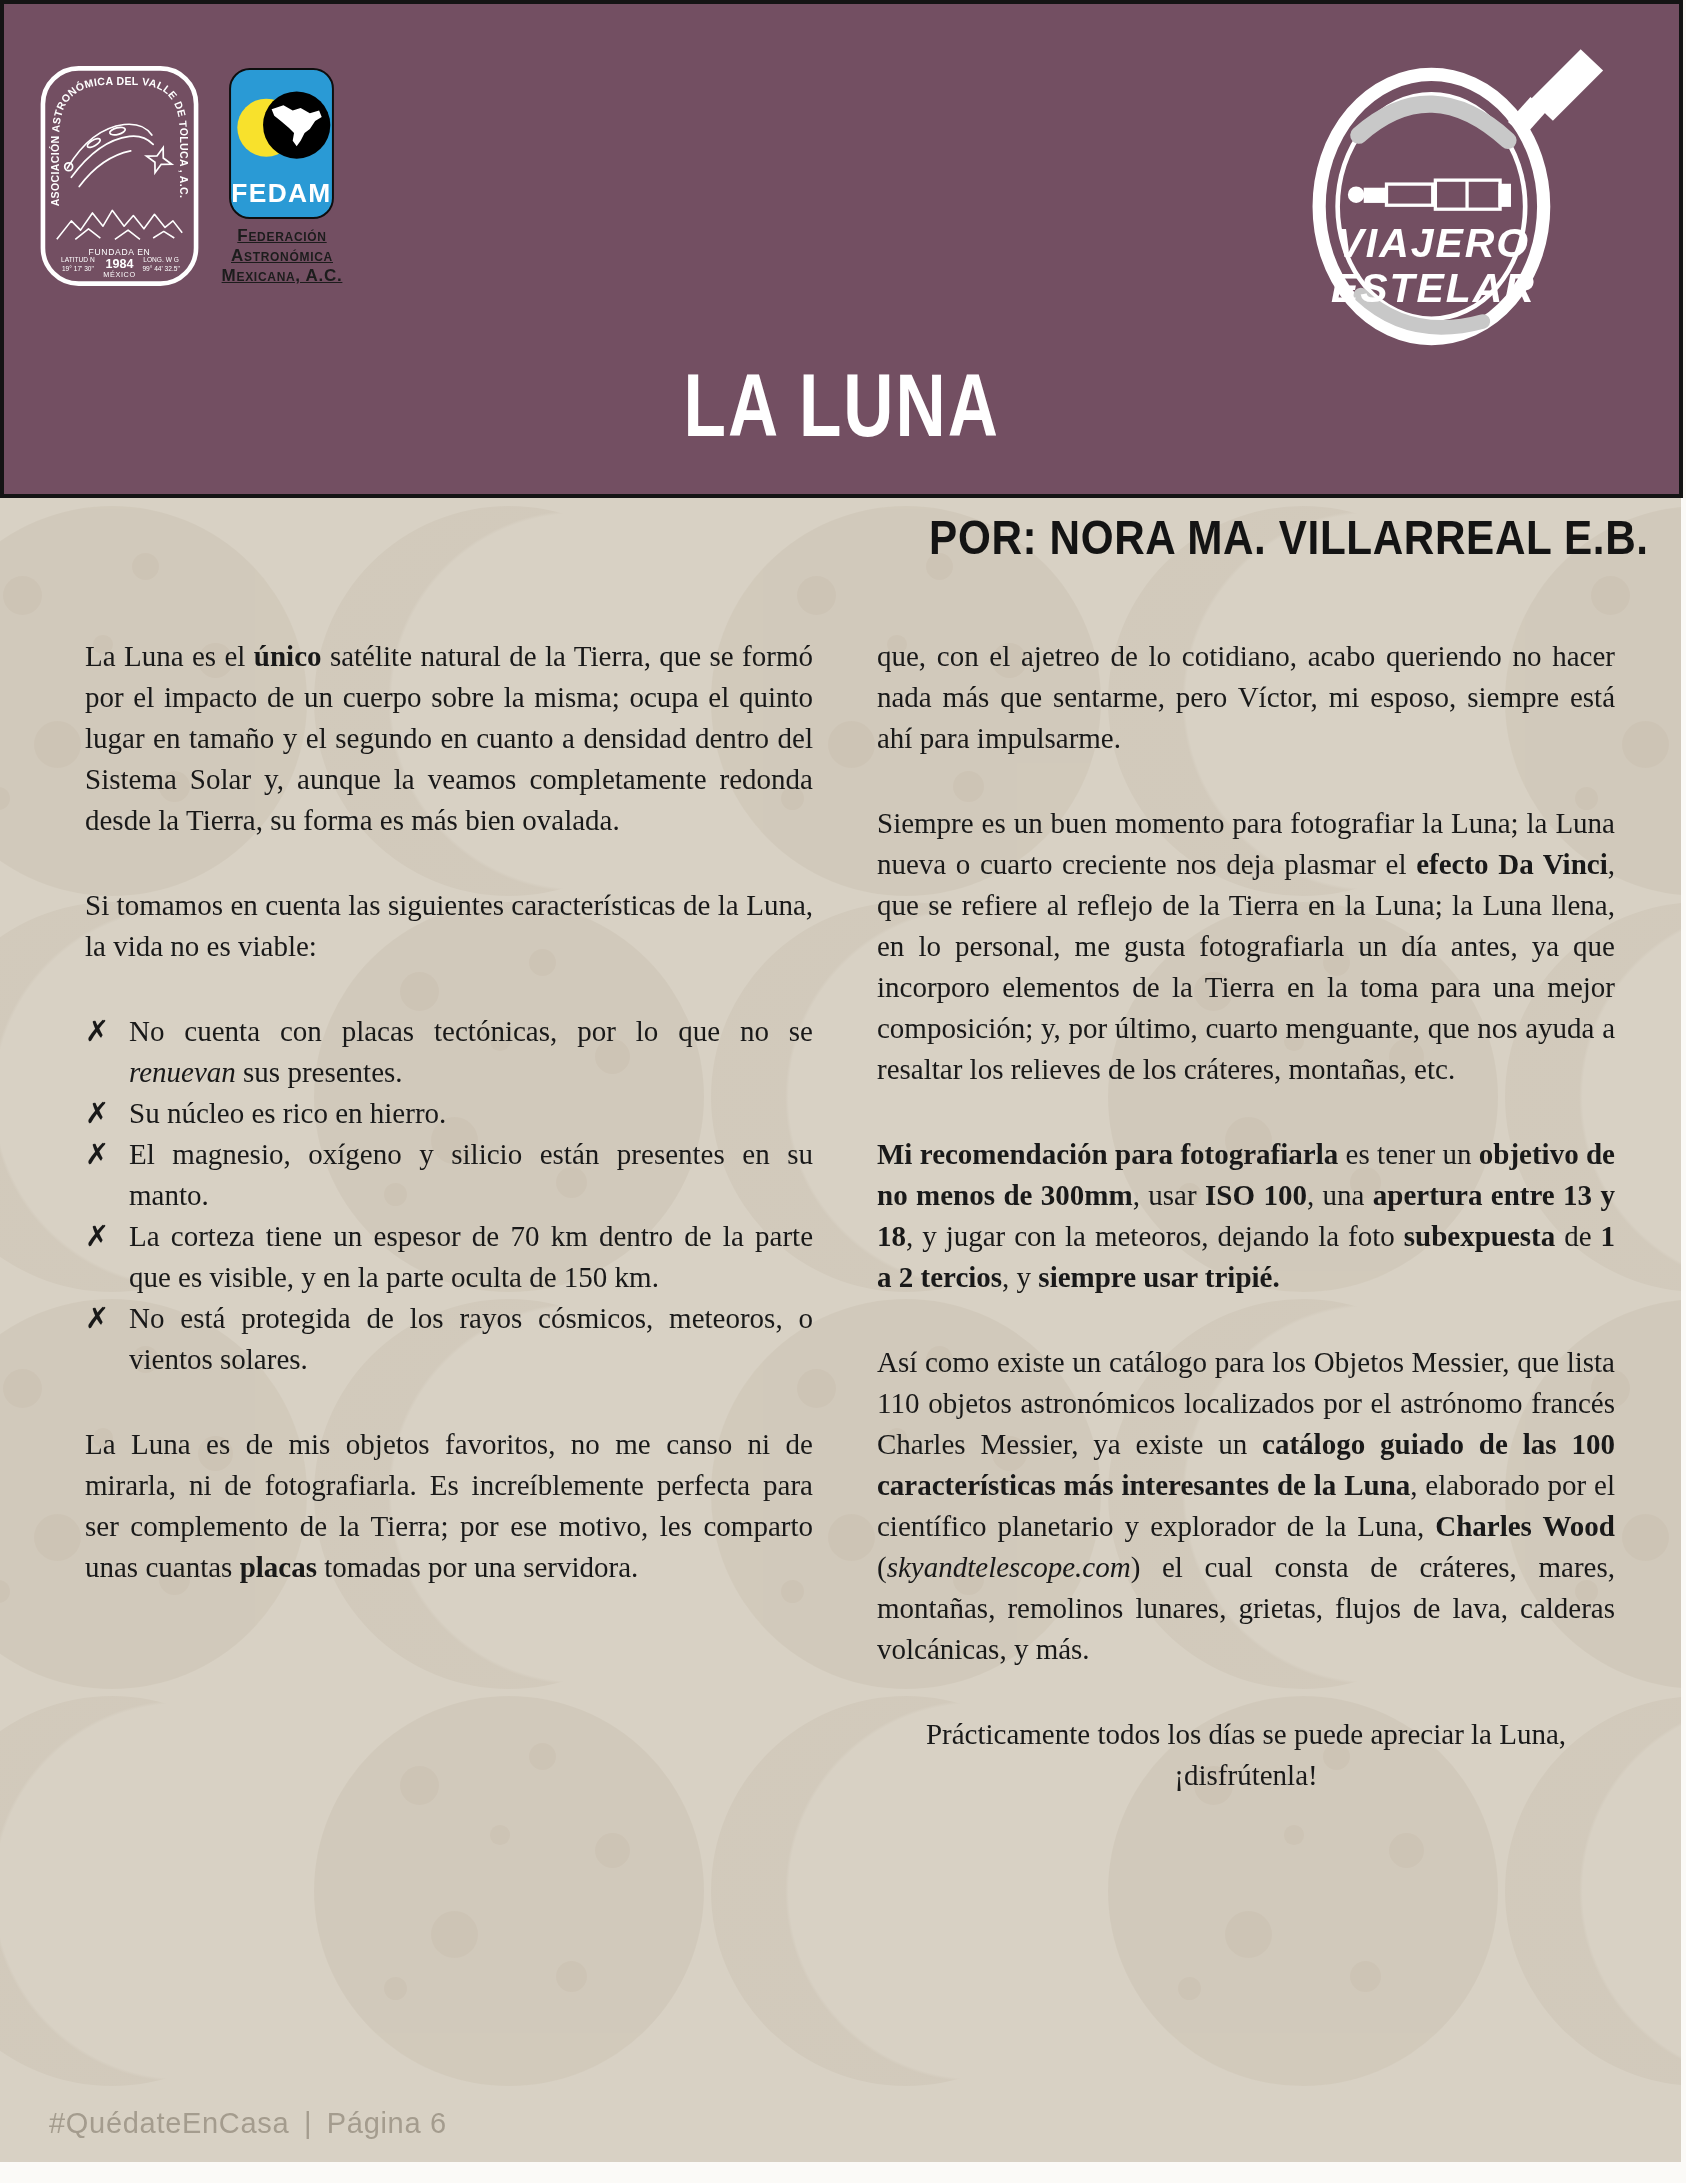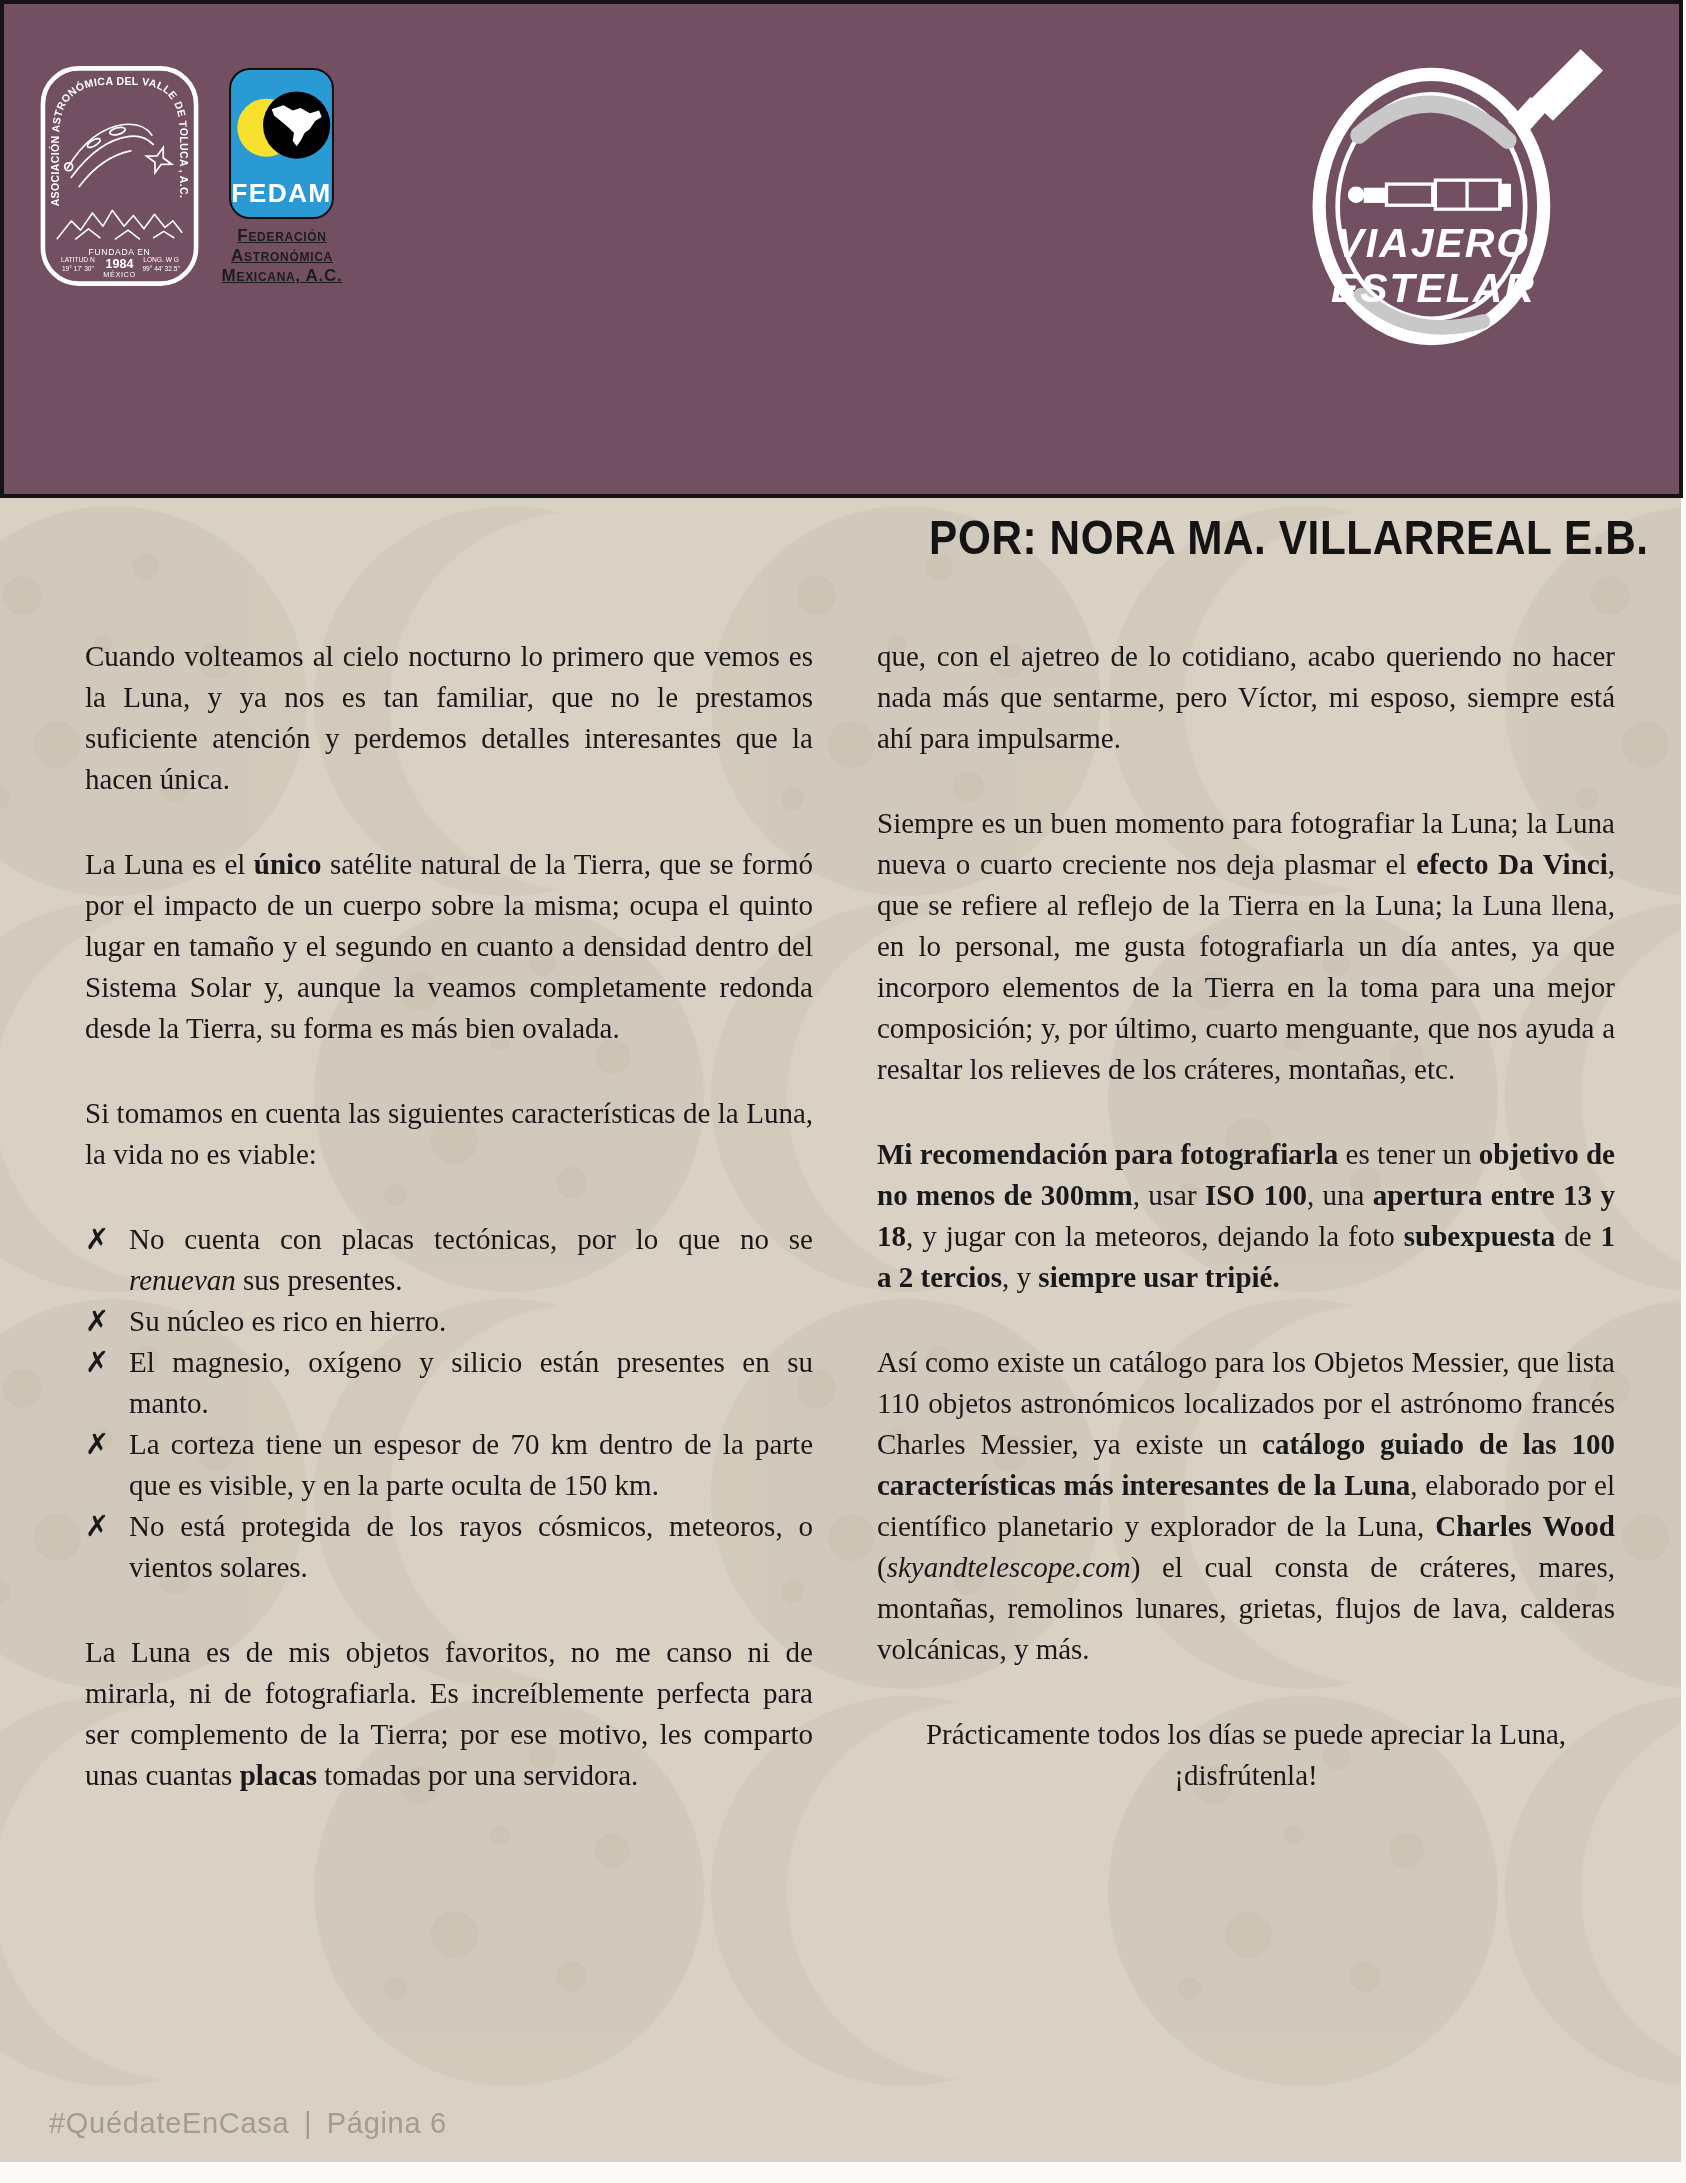--- a/index.html
+++ b/index.html
@@ -264,26 +264,28 @@
       <rect x="208" y="218" width="98" height="44"></rect>
       <line x1="256" y1="218" x2="256" y2="262"></line>
       <rect x="306" y="226" width="14" height="30" fill="#ffffff"></rect>
     </g>
     <g fill="#ffffff" text-anchor="middle" font-style="italic" font-weight="bold">
       <text x="205" y="335" font-size="62" letter-spacing="3">VIAJERO</text>
       <text x="205" y="402" font-size="62" letter-spacing="3">ESTELAR</text>
     </g>
   </svg>
 
+  <div class="title-wrap">
+    <h1 class="title" style="margin:0;">LA LUNA</h1>
+  </div>
 </div>
 
 <div class="byline">POR: NORA MA. VILLARREAL E.B.</div>
 
 <div id="left-col" class="col col-left">
-    <p class="para"><span>Cuando volteamos al cielo nocturno lo primero que vemos es la Luna, y ya nos es tan familiar, que no le prestamos suficiente atención y perdemos detalles interesantes que la hacen única.</span></p>
     <p class="para"><span>La Luna es el </span><b>único</b><span> satélite natural de la Tierra, que se formó por el impacto de un cuerpo sobre la misma; ocupa el quinto lugar en tamaño y el segundo en cuanto a densidad dentro del Sistema Solar y, aunque la veamos completamente redonda desde la Tierra, su forma es más bien ovalada.</span></p>
     <p class="para"><span>Si tomamos en cuenta las siguientes características de la Luna, la vida no es viable:</span></p>
     <div class="bullet-list">
       <div class="bullet-item">
         <span class="bullet-marker">✗</span>
         <span class="bullet-text"><span>No cuenta con placas tectónicas, por lo que no se </span><i>renuevan</i><span> sus presentes.</span></span>
       </div>
       <div class="bullet-item">
         <span class="bullet-marker">✗</span>
         <span class="bullet-text"><span>Su núcleo es rico en hierro.</span></span>

